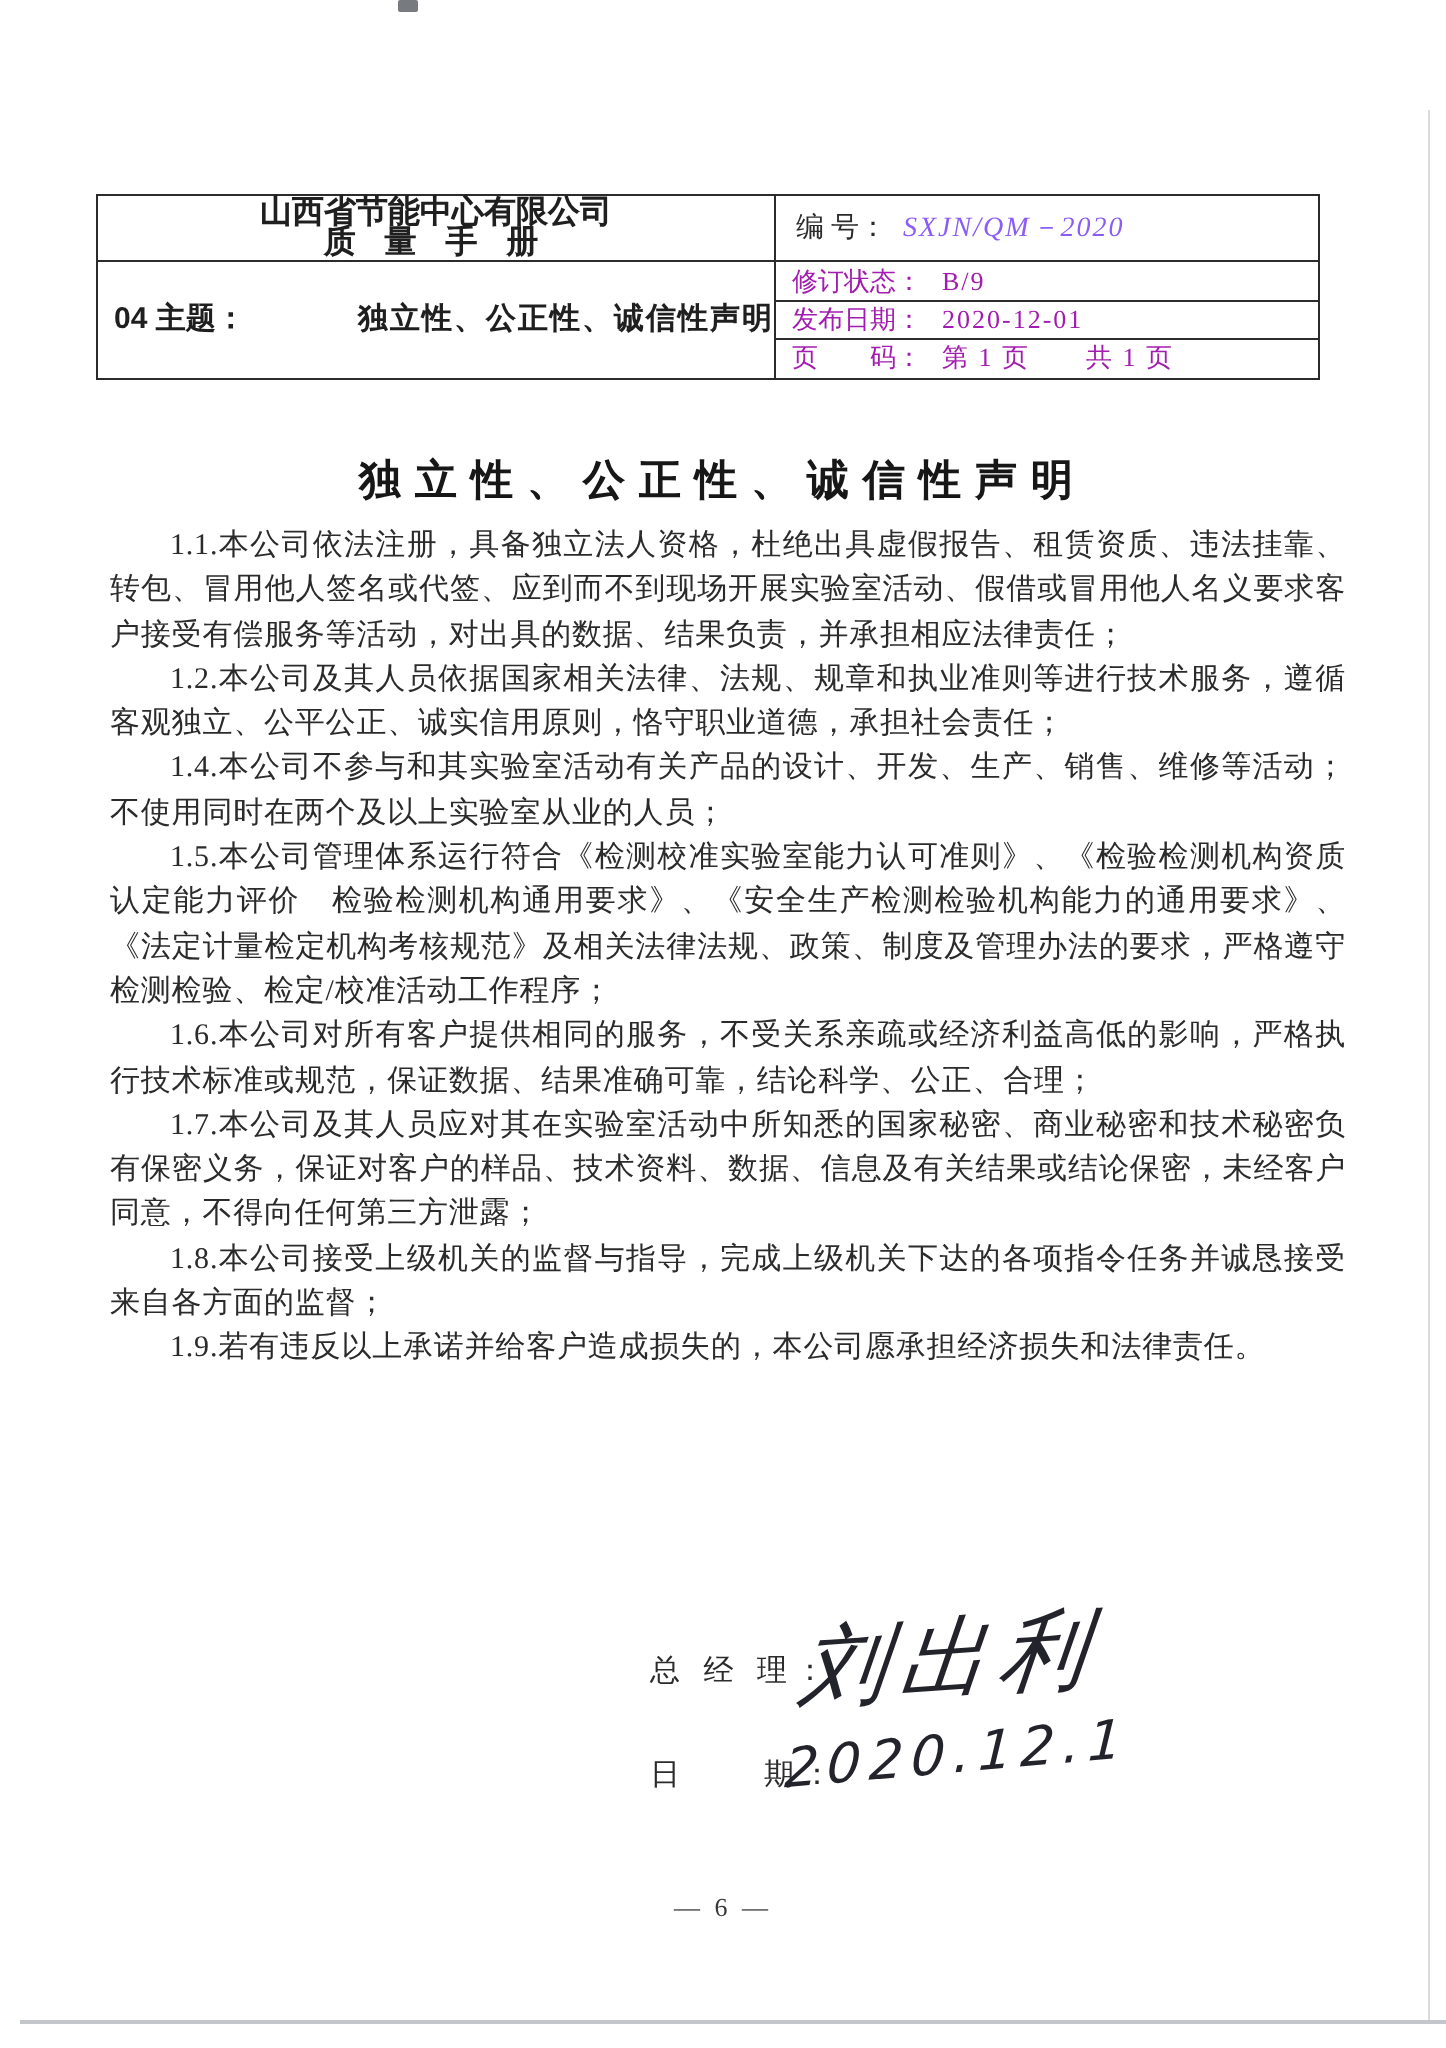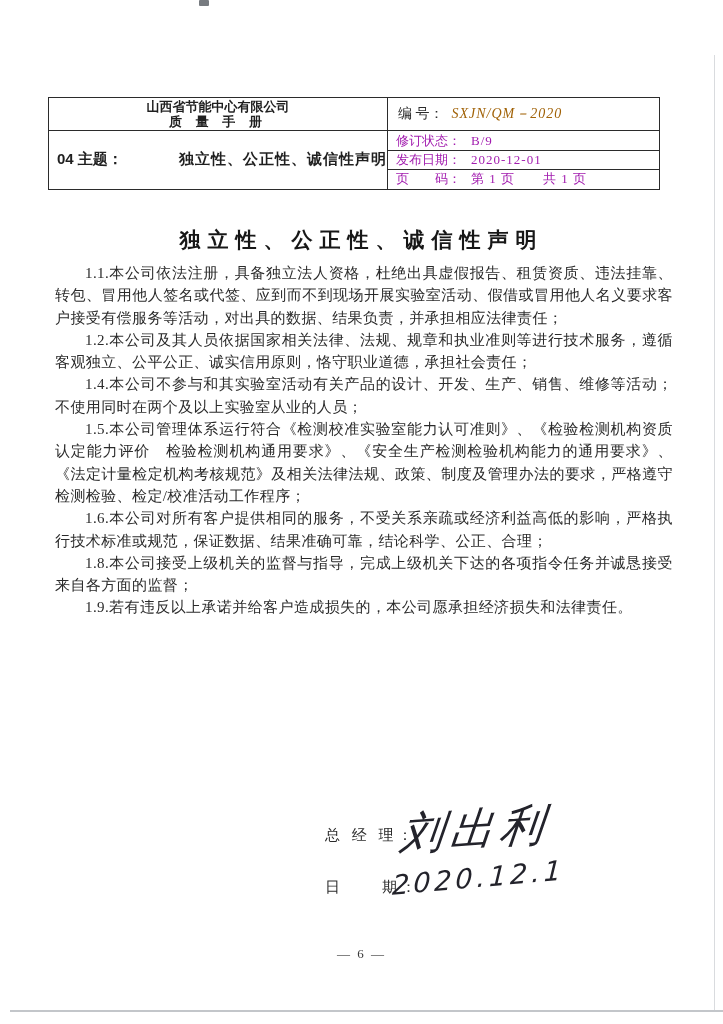--- a/index.html
+++ b/index.html
@@ -56,21 +56,21 @@
   }
   .ht-left { border-right: 1.6px solid #2b2b2b; display: flex; flex-direction: column; }
   .ht-right { display: flex; flex-direction: column; }
   .cell { box-sizing: border-box; }
   .cell-company {
     height: 33px;
     border-bottom: 1.4px solid #2b2b2b;
     display: flex; flex-direction: column;
     align-items: center; justify-content: center;
     font-family: "Liberation Sans", "DejaVu Sans", sans-serif;
-    font-weight: bold; font-size: 13px; line-height: 15px;
+    font-weight: bold; font-size: 16px; line-height: 15px;
     color: #1f1f1f;
   }
   .cell-company .l2 { letter-spacing: 5px; }
   .cell-topic {
     flex: 1;
     display: flex; align-items: center;
     padding-left: 8px;
     font-family: "Liberation Sans", "DejaVu Sans", sans-serif;
     font-weight: bold; font-size: 15px;
     color: #1f1f1f;
@@ -82,21 +82,21 @@
     height: 33px;
     border-bottom: 1.4px solid #2b2b2b;
     display: flex; align-items: center;
     padding-left: 10px;
     font-size: 14px;
   }
   .cell-docno .val {
     font-style: italic;
     margin-left: 8px;
     letter-spacing: 1px;
-    color: #a16207;
+    color: #8b5cf6;
   }
   .cell-small {
     height: 19.2px;
     display: flex; align-items: center;
     padding-left: 8px;
     font-size: 13px;
     color: #a21caf;
   }
   .cell-small + .cell-small { border-top: 1.4px solid #2b2b2b; }
   .cell-small .val { margin-left: 10px; letter-spacing: 1px; }
@@ -212,20 +212,21 @@
   </div>
 
   <div class="doc-title">独立性、公正性、诚信性声明</div>
 
   <div class="doc-body">
     <p>1.1.本公司依法注册，具备独立法人资格，杜绝出具虚假报告、租赁资质、违法挂靠、转包、冒用他人签名或代签、应到而不到现场开展实验室活动、假借或冒用他人名义要求客户接受有偿服务等活动，对出具的数据、结果负责，并承担相应法律责任；</p>
     <p>1.2.本公司及其人员依据国家相关法律、法规、规章和执业准则等进行技术服务，遵循客观独立、公平公正、诚实信用原则，恪守职业道德，承担社会责任；</p>
     <p>1.4.本公司不参与和其实验室活动有关产品的设计、开发、生产、销售、维修等活动；不使用同时在两个及以上实验室从业的人员；</p>
     <p>1.5.本公司管理体系运行符合《检测校准实验室能力认可准则》、《检验检测机构资质认定能力评价　检验检测机构通用要求》、《安全生产检测检验机构能力的通用要求》、《法定计量检定机构考核规范》及相关法律法规、政策、制度及管理办法的要求，严格遵守检测检验、检定/校准活动工作程序；</p>
     <p>1.6.本公司对所有客户提供相同的服务，不受关系亲疏或经济利益高低的影响，严格执行技术标准或规范，保证数据、结果准确可靠，结论科学、公正、合理；</p>
+    <p>1.7.本公司及其人员应对其在实验室活动中所知悉的国家秘密、商业秘密和技术秘密负有保密义务，保证对客户的样品、技术资料、数据、信息及有关结果或结论保密，未经客户同意，不得向任何第三方泄露；</p>
     <p>1.8.本公司接受上级机关的监督与指导，完成上级机关下达的各项指令任务并诚恳接受来自各方面的监督；</p>
     <p>1.9.若有违反以上承诺并给客户造成损失的，本公司愿承担经济损失和法律责任。</p>
   </div>
 
   <div class="sig-label manager">总 经 理：</div>
   <div class="handwriting hw-name">刘出利</div>
   <div class="sig-label date">日　　期：</div>
   <div class="handwriting hw-date">2020.12.1</div>
 
   <div class="page-footer">— 6 —</div>

